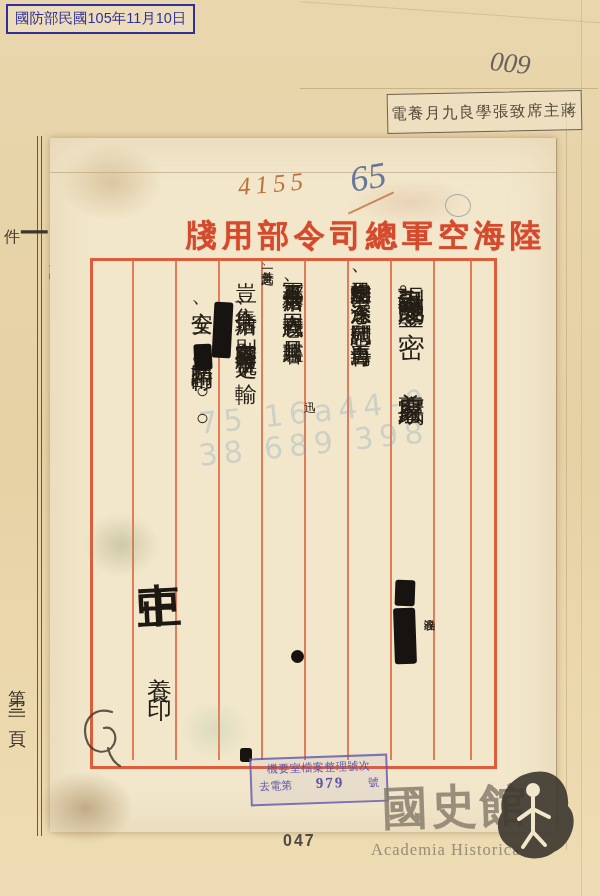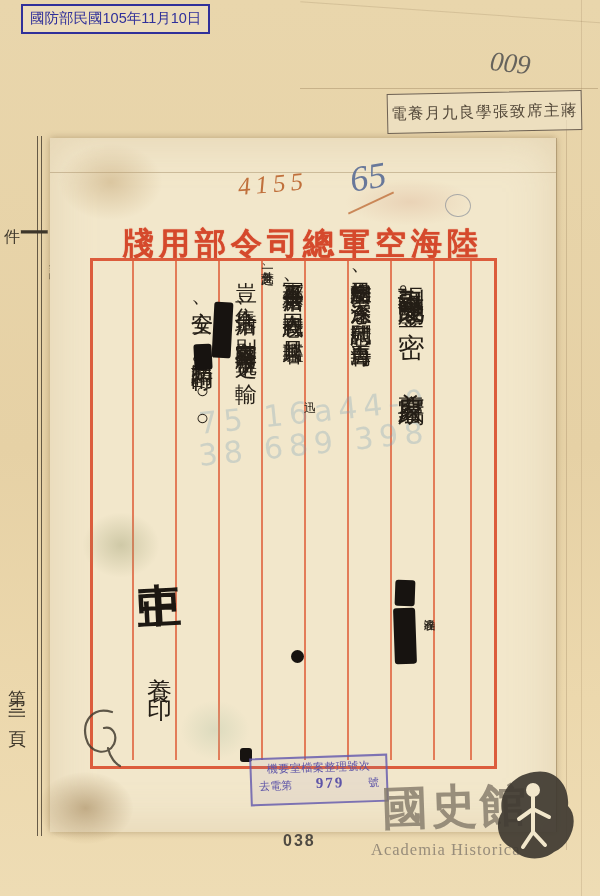--- a/index.html
+++ b/index.html
@@ -27,21 +27,21 @@
     display:flex;align-items:center;justify-content:center;transform:rotate(-1.2deg);}
   .registry-stamp{border:2px solid rgba(97,87,172,.8);color:#5d54a8;
     background:rgba(150,140,210,.10);transform:rotate(-2deg);text-align:center;z-index:6;}
   .registry-stamp .r1{font-size:11px;letter-spacing:.5px;white-space:nowrap;padding:2px 3px 0;}
   .registry-stamp .r2{display:flex;align-items:baseline;justify-content:space-between;
     padding:0 7px 2px;}
   .registry-stamp .r2 .num{font-size:15px;font-weight:bold;letter-spacing:2px;}
   .registry-stamp .r2 .sm{font-size:11px;}
   
   .title{color:#d5492c;font-weight:bold;font-size:31px;letter-spacing:5px;
-    text-align:center;white-space:nowrap;text-shadow:0 0 1px #d5492c;margin-top:8px;}
+    text-align:right;white-space:nowrap;text-shadow:0 0 1px #d5492c;}
   .frame{border:3px solid #dc5c3c;}
   .rule{width:2px;background:rgba(224,104,69,.85);}
   
   .hand{writing-mode:vertical-rl;text-orientation:upright;color:#241e16;
     line-height:1;white-space:nowrap;z-index:4;}
   .hand-sm{writing-mode:vertical-rl;text-orientation:upright;color:#2a241c;
     line-height:1;z-index:4;}
   .pencil{font-style:italic;color:#66635c;}
   .censor{background:#171310;border-radius:3px;z-index:5;}
   .stain{border-radius:50%;z-index:1;}
@@ -76,21 +76,21 @@
   <div class="abs margin-col" style="left:4px;top:210px;">
     <span style="font-size:16px;letter-spacing:4px;">字第</span>
     <span style="font-size:29px;font-weight:bold;margin-top:6px;">九</span>
     <span style="font-size:15px;margin-top:5px;">號</span>
     <span style="font-size:17px;margin-top:38px;">計</span>
     <span style="font-size:29px;font-weight:bold;margin-top:8px;">一</span>
     <span style="font-size:16px;margin-top:6px;">件</span>
   </div>
   <div class="abs margin-col" style="left:8px;top:675px;font-size:18px;letter-spacing:14px;">第三一頁</div>
 
-  <div class="abs hdr-box" style="left:21px;top:4px;">
+  <div class="abs hdr-box" style="left:6px;top:4px;">
     <div>國防部民國105年11月10日</div>
   </div>
 
   <div class="abs pencil" style="left:490px;top:48px;font-size:27px;transform:rotate(6deg);">009</div>
 
   <div class="abs subject-stamp" style="left:387px;top:92px;width:193px;height:38px;">電養月九良學張致席主蔣</div>
 
   <div class="abs sheet" style="left:50px;top:138px;width:506px;height:694px;"></div>
   <div class="abs crease" style="left:50px;top:172px;width:506px;"></div>
   <div class="abs edge-v" style="left:556px;top:138px;height:694px;"></div>
@@ -140,21 +140,21 @@
 
   <div class="abs registry-stamp" style="left:250px;top:756px;width:134px;height:44px;">
     <div class="r1">機要室檔案整理號次</div>
     <div class="r2">
       <span class="sm">去電第</span>
       <span class="num">979</span>
       <span class="sm">號</span>
     </div>
   </div>
 
-  <div class="abs scan-code" style="left:283px;top:832px;">038</div>
+  <div class="abs scan-code" style="left:283px;top:832px;">047</div>
 
   <div class="abs wm-cjk" style="left:382px;top:776px;z-index:6;">國史館</div>
   <div class="abs wm-latin" style="left:371px;top:840px;z-index:6;">Academia Historica</div>
   <svg class="abs" style="left:492px;top:766px;z-index:7;" width="86" height="100" viewBox="0 0 86 100">
     <path d="M42,6 C62,2 78,18 76,40 C88,52 80,78 62,86 C50,96 28,94 20,82 C6,76 2,58 10,46 C6,28 20,9 42,6 Z" fill="#3f3a31" opacity=".92"></path>
     <circle cx="41" cy="24" r="7" fill="#f2e7cb"></circle>
     <path d="M41,31 L41,66 M41,43 L27,53 M41,43 L57,51 M41,66 L31,81 M41,66 L53,79" fill="none" stroke="#f2e7cb" stroke-width="4" stroke-linecap="round"></path>
   </svg>
 
 </div>

